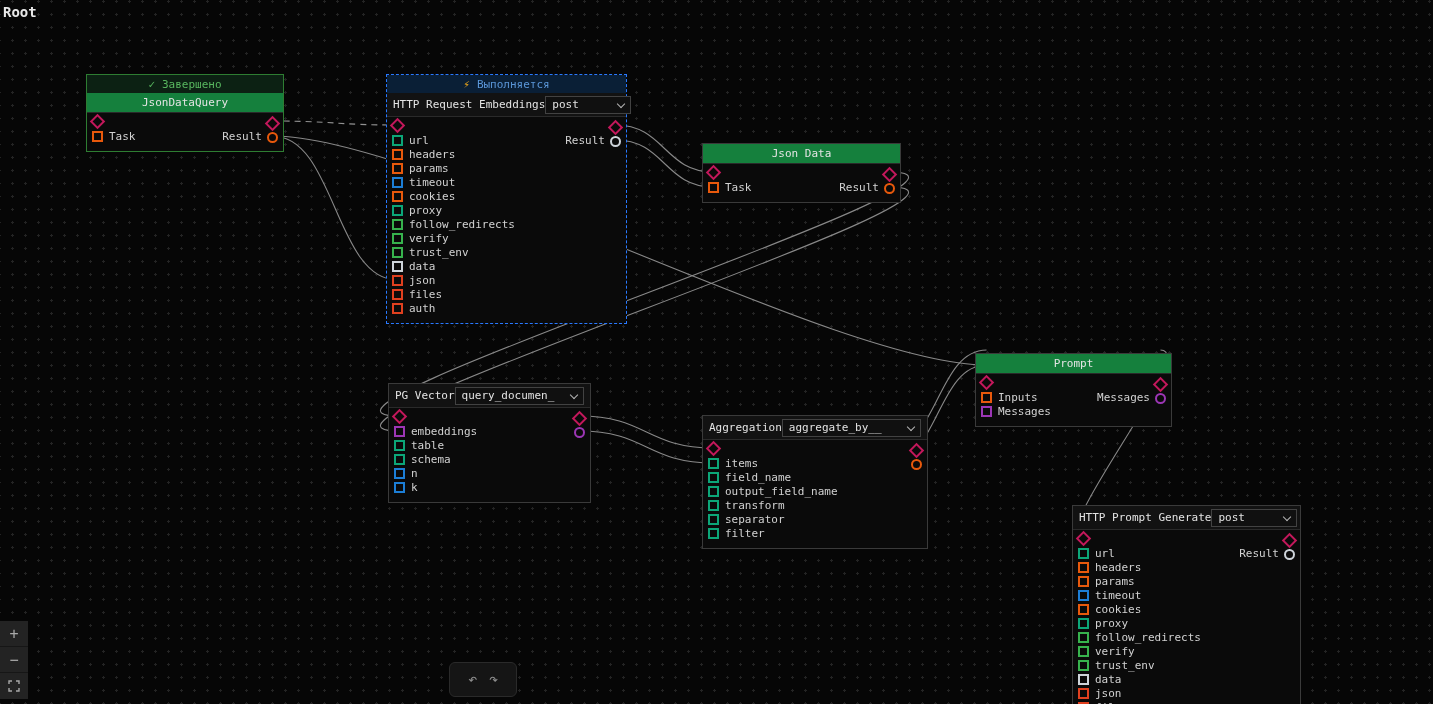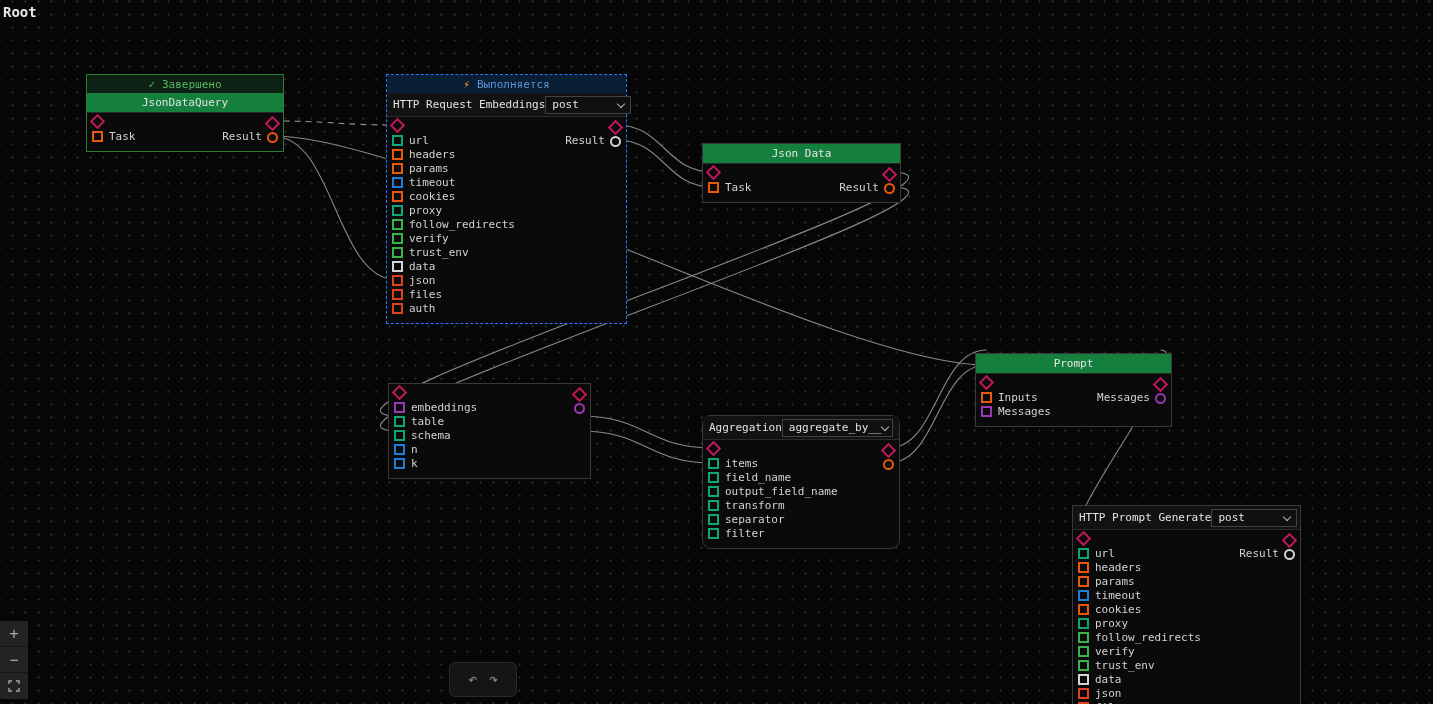--- a/index.html
+++ b/index.html
@@ -196,20 +196,27 @@
               <span class="pci" style="border-color: rgb(156, 54, 181);"></span>
             </span>
           </div>
           <div class="row">
             <span class="psq" style="border-color: rgb(156, 54, 181);"></span>
             <span class="lbl">Messages</span>
           </div>
         </div>
       </div>
       <div class="node" style="left: 388px; top: 383px; width: 203px;">
+        <div class="title-select" style="height: 24px;">
+          <span class="ttl">PG Vector</span>
+          <div class="select">
+            <span>query_documen_</span>
+            <span class="chev"></span>
+          </div>
+        </div>
         <div class="body">
           <div class="row exec">
             <span class="pdi"></span>
             <span class="outgrp">
               <span class="pdi"></span>
             </span>
           </div>
           <div class="row">
             <span class="psq" style="border-color: rgb(156, 54, 181);"></span>
             <span class="lbl">embeddings</span>
@@ -228,21 +235,21 @@
           <div class="row">
             <span class="psq" style="border-color: rgb(28, 126, 214);"></span>
             <span class="lbl">n</span>
           </div>
           <div class="row">
             <span class="psq" style="border-color: rgb(28, 126, 214);"></span>
             <span class="lbl">k</span>
           </div>
         </div>
       </div>
-      <div class="node" style="left: 702px; top: 415px; width: 198px; border-radius: 9px;">
+      <div class="node" style="left: 702px; top: 415px; width: 226px;">
         <div class="title-select" style="height: 24px;">
           <span class="ttl">Aggregation</span>
           <div class="select">
             <span>aggregate_by__</span>
             <span class="chev"></span>
           </div>
         </div>
         <div class="body">
           <div class="row exec">
             <span class="pdi"></span>

